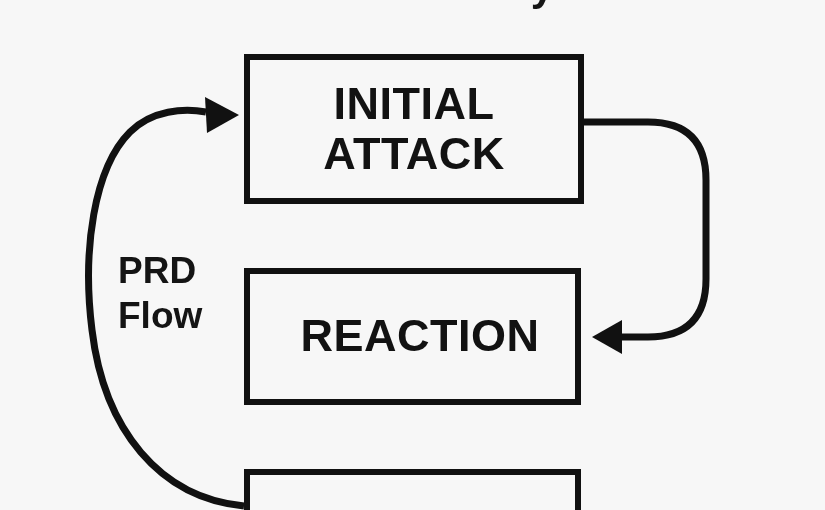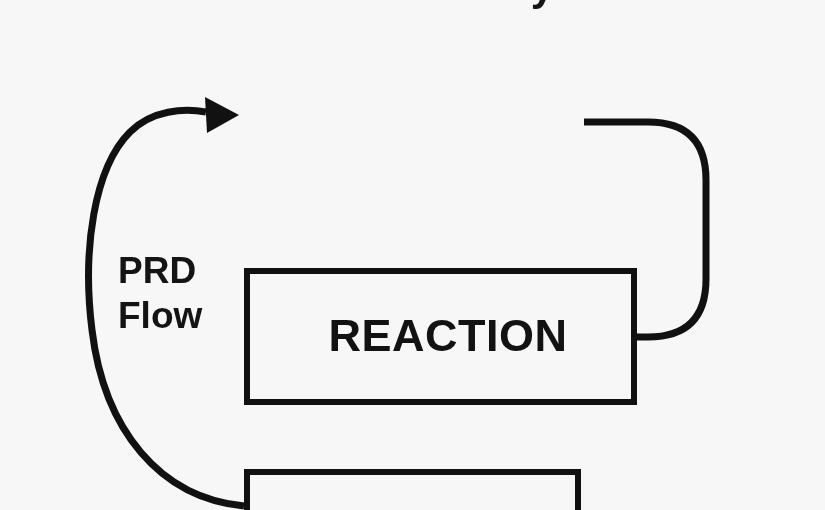--- a/index.html
+++ b/index.html
@@ -42,21 +42,21 @@
   }
   .node-label {
     font-size: 45px;
     font-weight: bold;
     color: #121212;
     line-height: 1.12;
     letter-spacing: 0.5px;
     white-space: pre-line;
   }
   #node-initial-attack { left: 244px; top: 54px;  width: 340px; height: 150px; }
-  #node-reaction       { left: 244px; top: 268px; width: 393px; height: 137px; padding-left: 15px; }
+  #node-reaction       { left: 244px; top: 268px; width: 337px; height: 137px; padding-left: 15px; }
   #node-third          { left: 244px; top: 469px; width: 337px; height: 130px; }
 
   
   #prd-flow-label {
     position: absolute;
     left: 118px;
     top: 248px;
     width: 110px;
     font-size: 37px;
     font-weight: bold;
@@ -85,20 +85,24 @@
       <path d="M 584 122 L 648 122 Q 706 122 706 180 L 706 279 Q 706 337 648 337 L 617 337" fill="none" stroke="#111111" stroke-width="7" stroke-linecap="butt" stroke-linejoin="round"></path>
       <polygon points="592,337 622,320 622,354" fill="#111111"></polygon>
     </g>
 
     <g>
       <path d="M 244 506 C 160 498 104 430 92 330 C 82 250 94 168 130 132 C 152 110 184 108 206 112" fill="none" stroke="#111111" stroke-width="7" stroke-linecap="butt" stroke-linejoin="round"></path>
       <polygon points="239,115 205,97 207,133" fill="#111111"></polygon>
     </g>
   </svg>
 
+  <div class="node-box" id="node-initial-attack">
+    <span class="node-label">INITIAL
+ATTACK</span>
+  </div>
 
   <div class="node-box" id="node-reaction">
     <span class="node-label">REACTION</span>
   </div>
 
   <div class="node-box" id="node-third">
     <span class="node-label"></span>
   </div>
 
   <div id="prd-flow-label">PRD

